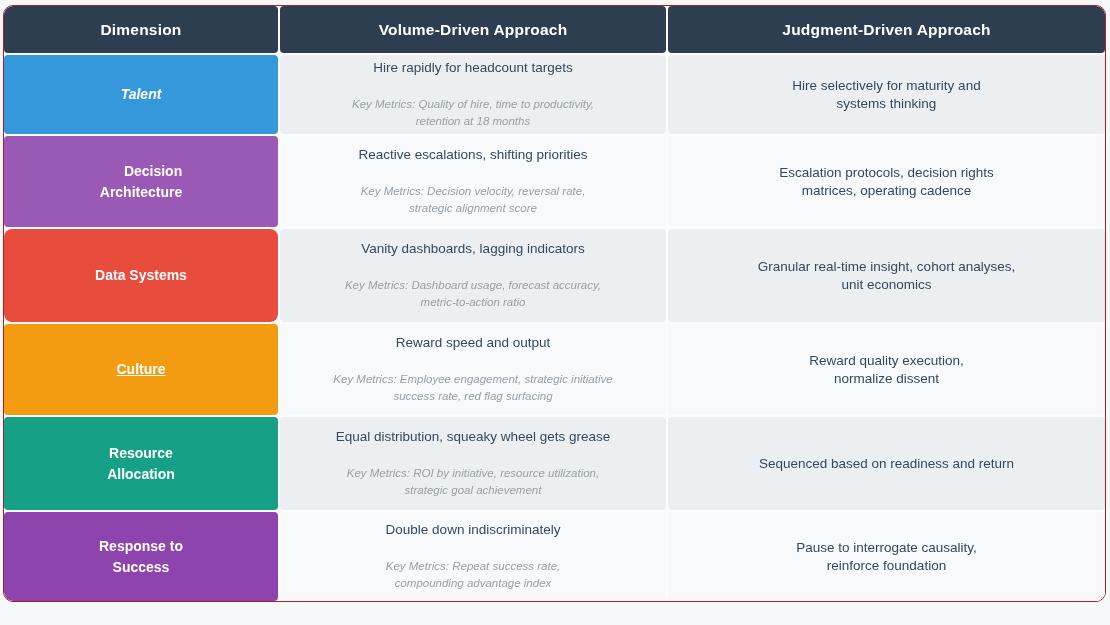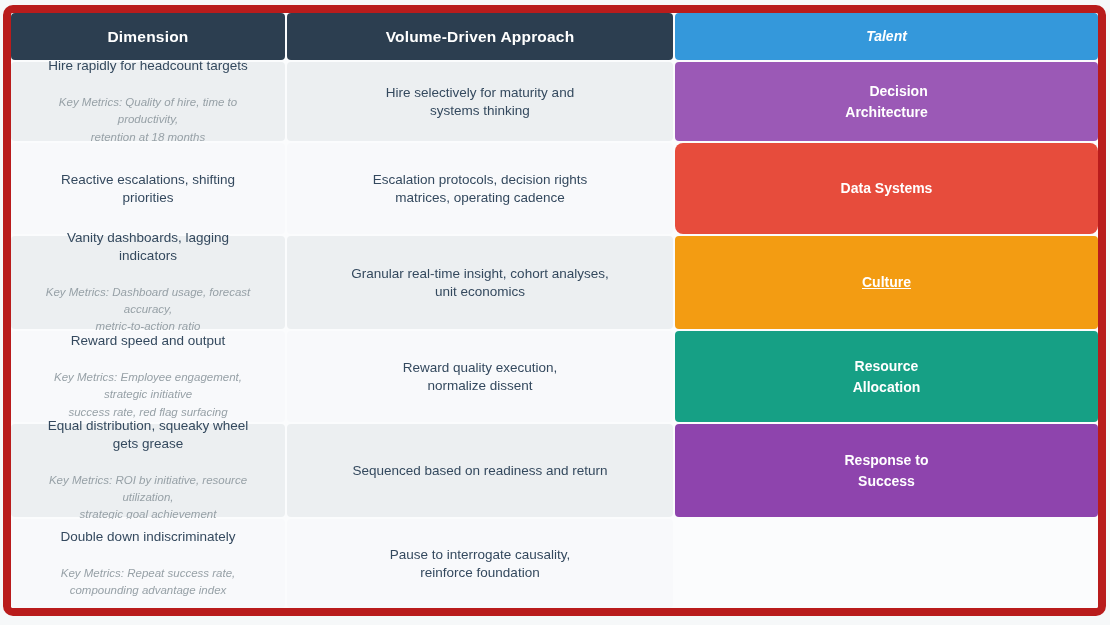--- a/index.html
+++ b/index.html
@@ -8,21 +8,21 @@
     background: #f6f8f9;
     font-family: "Liberation Sans", sans-serif;
   }
   body {
     width: 1110px;
     height: 625px;
     overflow: hidden;
   }
   .table-wrap {
     margin: 5px 4px 0 3px;
-    border: 8px solid #b91c1c;
+    border: 1px solid #b91c1c;
     border-radius: 10px;
     background: #fbfcfd;
     overflow: hidden;
   }
   .grid {
     display: grid;
     grid-template-columns: 274px 386px 1fr;
     grid-template-rows: 47px 79px 91px 93px 91px 93px 89px;
     gap: 2px;
     background: #fbfcfd;
@@ -72,36 +72,39 @@
   }
 </style>
 </head>
 <body>
 
 <div class="table-wrap">
   <div class="grid">
 
     <div class="cell hcell">Dimension</div>
     <div class="cell hcell">Volume-Driven Approach</div>
+    <div class="cell hcell">Judgment-Driven Approach</div>
 
     <div class="cell dcell" style="background: rgb(52, 152, 219); font-style: italic;">Talent</div>
     <div class="cell acell row-a">
       <div class="main-text">Hire rapidly for headcount targets</div>
       <div class="metrics-text">Key Metrics: Quality of hire, time to productivity,
 retention at 18 months</div>
     </div>
     <div class="cell acell row-a">
       <div class="main-text">Hire selectively for maturity and
 systems thinking</div>
     </div>
 
     <div class="cell dcell" style="background: rgb(155, 89, 182); text-align: right;">Decision
 Architecture</div>
     <div class="cell acell row-b">
       <div class="main-text">Reactive escalations, shifting priorities</div>
+      <div class="metrics-text">Key Metrics: Decision velocity, reversal rate,
+strategic alignment score</div>
     </div>
     <div class="cell acell row-b">
       <div class="main-text">Escalation protocols, decision rights
 matrices, operating cadence</div>
     </div>
 
     <div class="cell dcell" style="background: rgb(231, 76, 60); border-radius: 8px;">Data Systems</div>
     <div class="cell acell row-a">
       <div class="main-text">Vanity dashboards, lagging indicators</div>
       <div class="metrics-text">Key Metrics: Dashboard usage, forecast accuracy,

